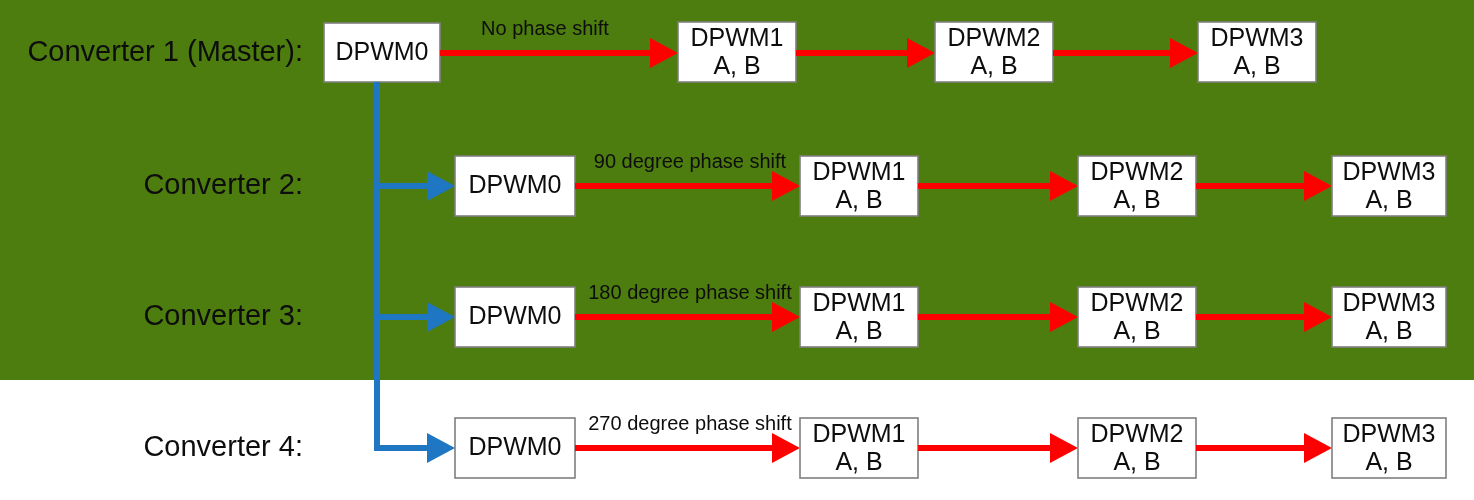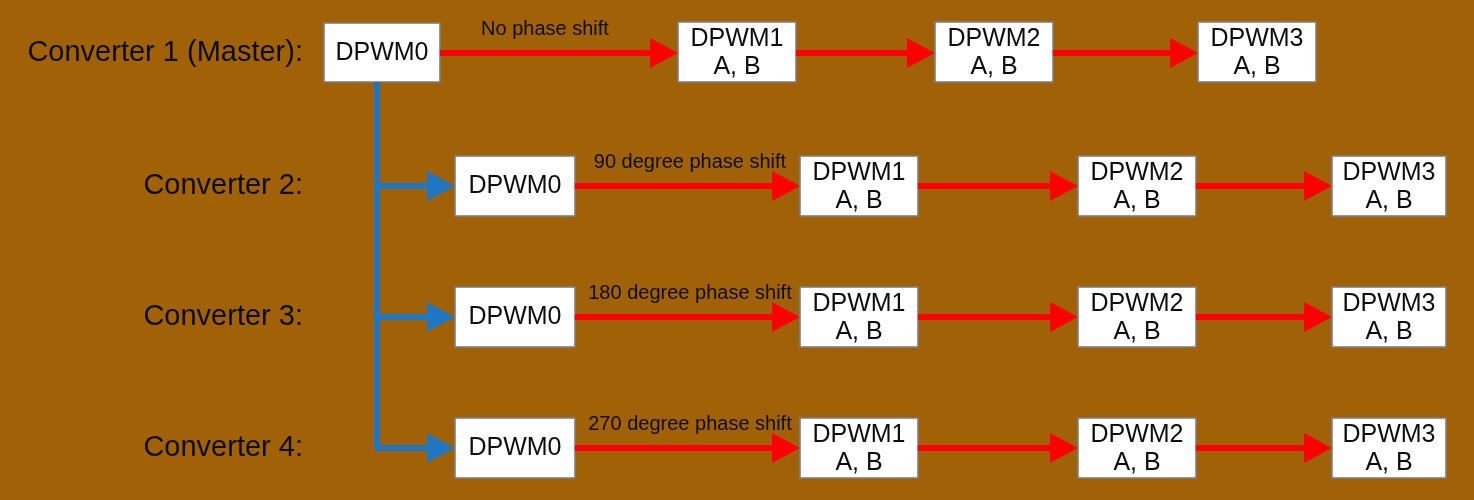--- a/index.html
+++ b/index.html
@@ -9,22 +9,22 @@
   }
   body {
     width: 1474px;
     height: 500px;
     font-family: "Liberation Sans", sans-serif;
     overflow: hidden;
   }
   #diagram-root {
     position: relative;
     width: 1474px;
-    height: 500px;
-    background: #a16207;
+    height: 380px;
+    background: #4d7c0f;
   }
   svg.diagram {
     display: block;
     width: 1474px;
     height: 500px;
   }
   text {
     font-family: "Liberation Sans", sans-serif;
     fill: #0d0d0d;
   }

